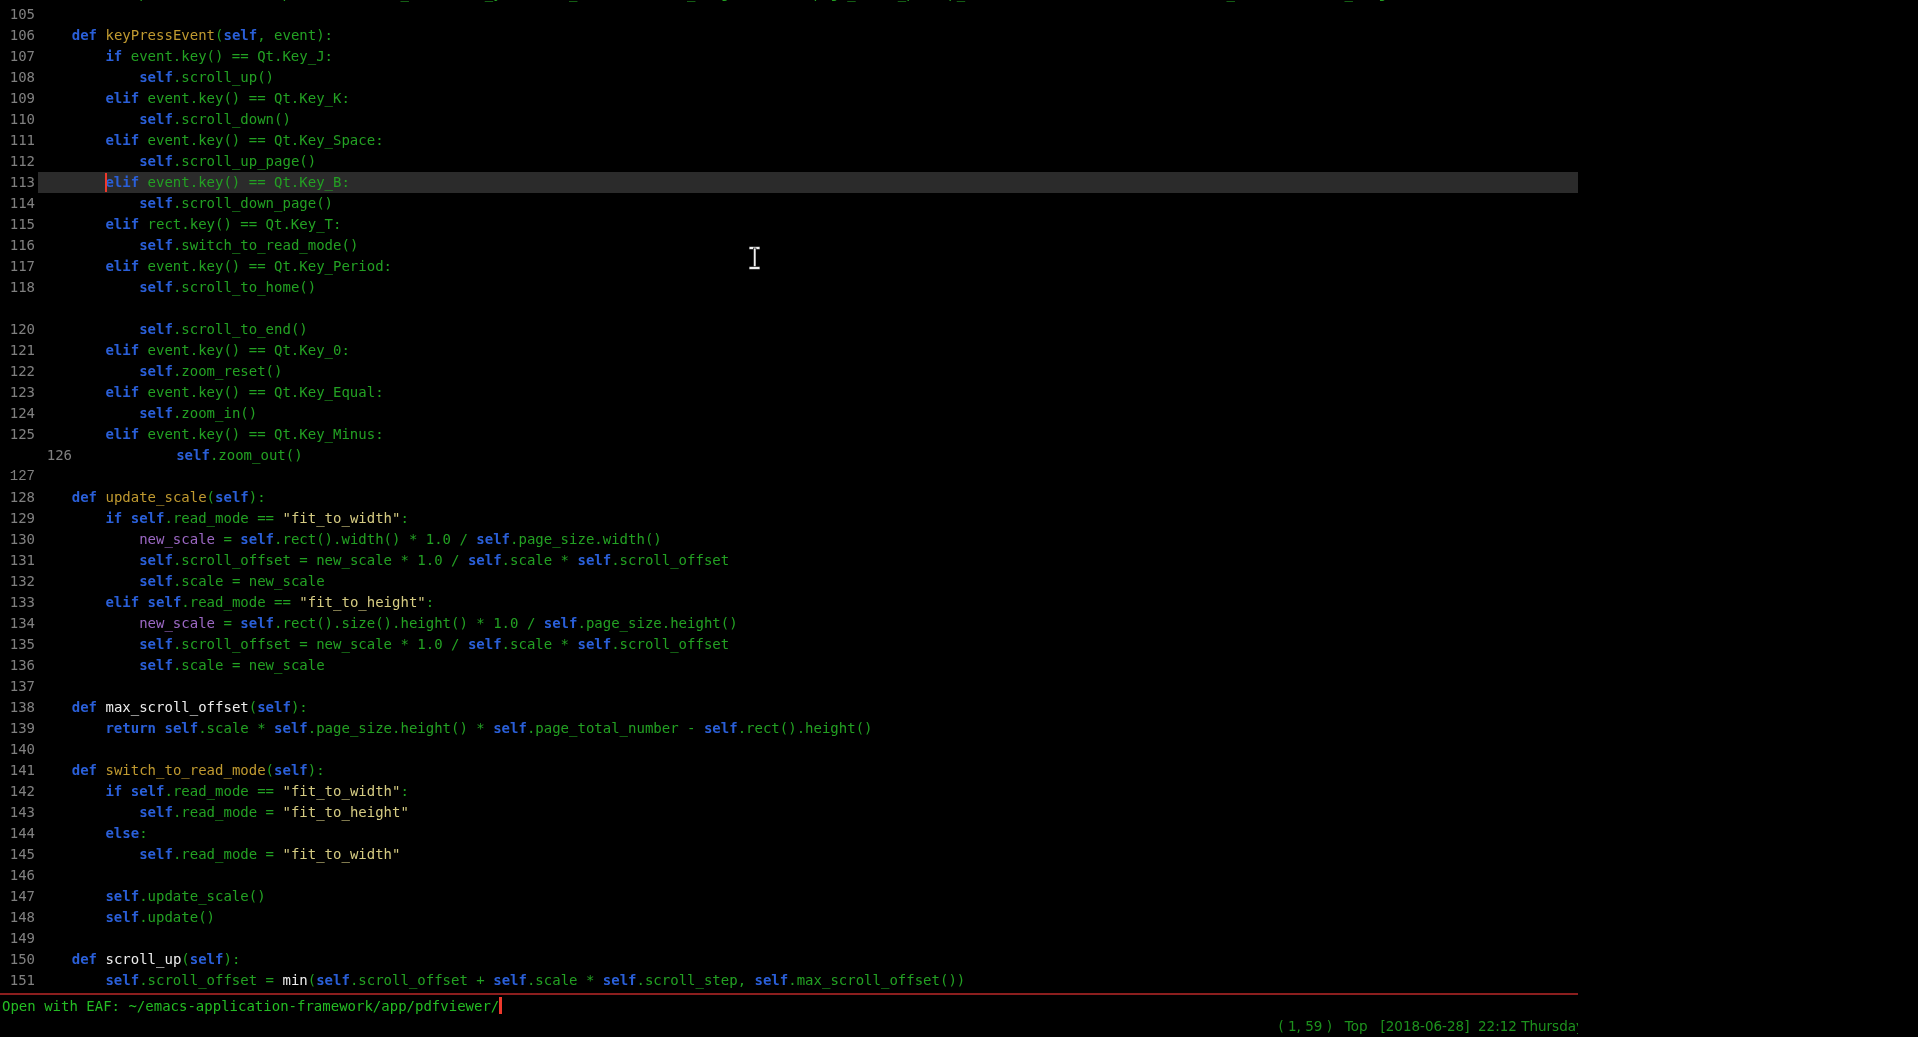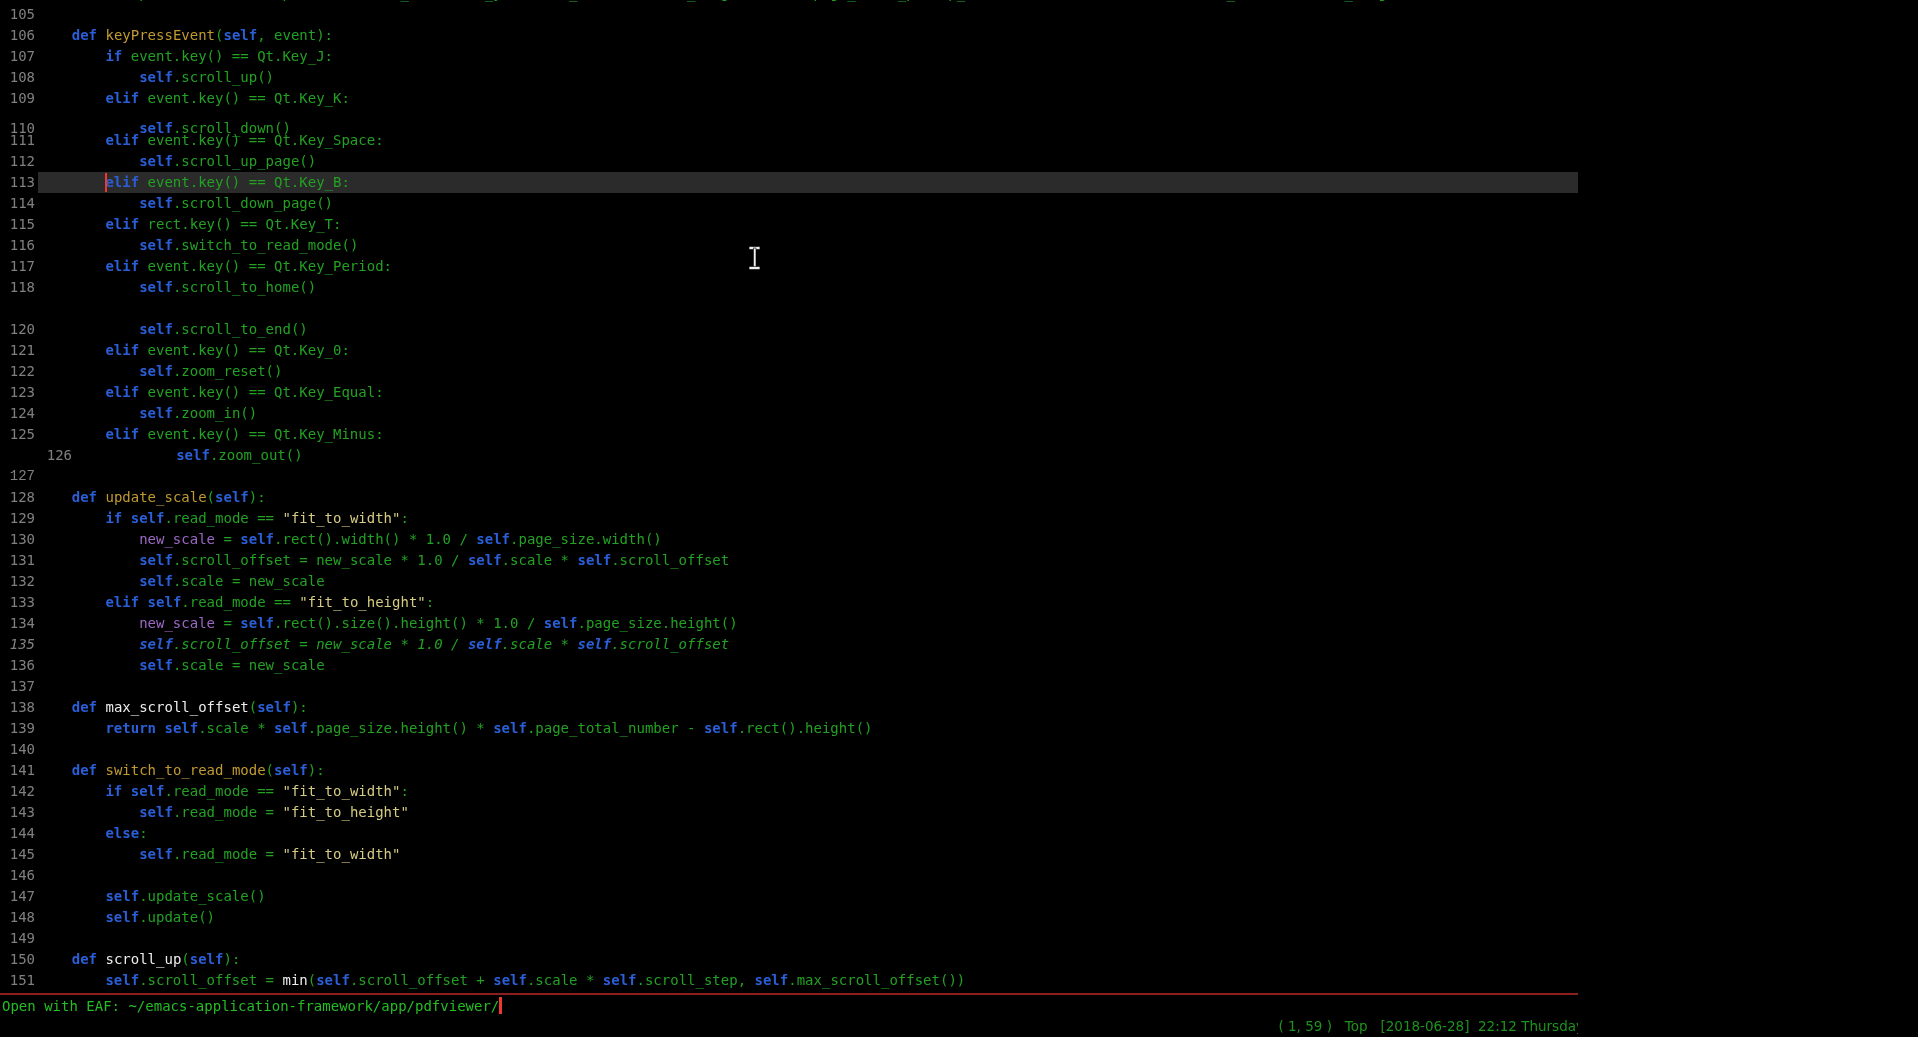--- a/index.html
+++ b/index.html
@@ -34,21 +34,21 @@
 <body>
 
 <div class="screen">
   <div class="code-area">
       <div class="row" style="top: -17px;"><span class="ln">104</span><span class="code"><span class="t-c">            painter.drawPixmap(QRect(render_x, render_y, render_width, render_height), self.page_cache_pixmap_dict[index], QRect(0, 0, render_width, render_height))</span></span></div>
       <div class="row" style="top: 4px;"><span class="ln">105</span><span class="code"></span></div>
       <div class="row" style="top: 25px;"><span class="ln">106</span><span class="code"><span class="t-c">    </span><span class="t-k">def</span><span class="t-c"> </span><span class="t-f">keyPressEvent</span><span class="t-c">(</span><span class="t-k">self</span><span class="t-c">, event):</span></span></div>
       <div class="row" style="top: 46px;"><span class="ln">107</span><span class="code"><span class="t-c">        </span><span class="t-k">if</span><span class="t-c"> event.key() == Qt.Key_J:</span></span></div>
       <div class="row" style="top: 67px;"><span class="ln">108</span><span class="code"><span class="t-c">            </span><span class="t-k">self</span><span class="t-c">.scroll_up()</span></span></div>
       <div class="row" style="top: 88px;"><span class="ln">109</span><span class="code"><span class="t-c">        </span><span class="t-k">elif</span><span class="t-c"> event.key() == Qt.Key_K:</span></span></div>
-      <div class="row" style="top: 118px; text-decoration: underline;"><span class="ln">110</span><span class="code"><span class="t-c">            </span><span class="t-k">self</span><span class="t-c">.scroll_down()</span></span></div>
+      <div class="row" style="top: 109px; text-decoration: underline;"><span class="ln">110</span><span class="code"><span class="t-c">            </span><span class="t-k">self</span><span class="t-c">.scroll_down()</span></span></div>
       <div class="row" style="top: 130px;"><span class="ln">111</span><span class="code"><span class="t-c">        </span><span class="t-k">elif</span><span class="t-c"> event.key() == Qt.Key_Space:</span></span></div>
       <div class="row" style="top: 151px;"><span class="ln">112</span><span class="code"><span class="t-c">            </span><span class="t-k">self</span><span class="t-c">.scroll_up_page()</span></span></div>
       <div class="row hl" style="top: 172px;"><span class="ln">113</span><span class="code"><span class="t-c">        </span><span class="t-k">elif</span><span class="t-c"> event.key() == Qt.Key_B:</span></span><span class="text-cursor" style="left: 105.44px;"></span></div>
       <div class="row" style="top: 193px;"><span class="ln">114</span><span class="code"><span class="t-c">            </span><span class="t-k">self</span><span class="t-c">.scroll_down_page()</span></span></div>
       <div class="row" style="top: 214px;"><span class="ln">115</span><span class="code"><span class="t-c">        </span><span class="t-k">elif</span><span class="t-c"> rect.key() == Qt.Key_T:</span></span></div>
       <div class="row" style="top: 235px;"><span class="ln">116</span><span class="code"><span class="t-c">            </span><span class="t-k">self</span><span class="t-c">.switch_to_read_mode()</span></span></div>
       <div class="row" style="top: 256px;"><span class="ln">117</span><span class="code"><span class="t-c">        </span><span class="t-k">elif</span><span class="t-c"> event.key() == Qt.Key_Period:</span></span></div>
       <div class="row" style="top: 277px;"><span class="ln">118</span><span class="code"><span class="t-c">            </span><span class="t-k">self</span><span class="t-c">.scroll_to_home()</span></span></div>
       <div class="row" style="top: 319px;"><span class="ln">120</span><span class="code"><span class="t-c">            </span><span class="t-k">self</span><span class="t-c">.scroll_to_end()</span></span></div>
       <div class="row" style="top: 340px;"><span class="ln">121</span><span class="code"><span class="t-c">        </span><span class="t-k">elif</span><span class="t-c"> event.key() == Qt.Key_0:</span></span></div>
@@ -58,21 +58,21 @@
       <div class="row" style="top: 424px;"><span class="ln">125</span><span class="code"><span class="t-c">        </span><span class="t-k">elif</span><span class="t-c"> event.key() == Qt.Key_Minus:</span></span></div>
       <div class="row" style="top: 445px; margin-left: 37px;"><span class="ln">126</span><span class="code"><span class="t-c">            </span><span class="t-k">self</span><span class="t-c">.zoom_out()</span></span></div>
       <div class="row" style="top: 466px; font-family: Liberation Mono, monospace;"><span class="ln">127</span><span class="code"></span></div>
       <div class="row" style="top: 487px;"><span class="ln">128</span><span class="code"><span class="t-c">    </span><span class="t-k">def</span><span class="t-c"> </span><span class="t-f">update_scale</span><span class="t-c">(</span><span class="t-k">self</span><span class="t-c">):</span></span></div>
       <div class="row" style="top: 508px;"><span class="ln">129</span><span class="code"><span class="t-c">        </span><span class="t-k">if</span><span class="t-c"> </span><span class="t-k">self</span><span class="t-c">.read_mode == </span><span class="t-s">"fit_to_width"</span><span class="t-c">:</span></span></div>
       <div class="row" style="top: 529px;"><span class="ln">130</span><span class="code"><span class="t-c">            </span><span class="t-v">new_scale</span><span class="t-c"> = </span><span class="t-k">self</span><span class="t-c">.rect().width() * 1.0 / </span><span class="t-k">self</span><span class="t-c">.page_size.width()</span></span></div>
       <div class="row" style="top: 550px;"><span class="ln">131</span><span class="code"><span class="t-c">            </span><span class="t-k">self</span><span class="t-c">.scroll_offset = new_scale * 1.0 / </span><span class="t-k">self</span><span class="t-c">.scale * </span><span class="t-k">self</span><span class="t-c">.scroll_offset</span></span></div>
       <div class="row" style="top: 571px;"><span class="ln">132</span><span class="code"><span class="t-c">            </span><span class="t-k">self</span><span class="t-c">.scale = new_scale</span></span></div>
       <div class="row" style="top: 592px;"><span class="ln">133</span><span class="code"><span class="t-c">        </span><span class="t-k">elif</span><span class="t-c"> </span><span class="t-k">self</span><span class="t-c">.read_mode == </span><span class="t-s">"fit_to_height"</span><span class="t-c">:</span></span></div>
       <div class="row" style="top: 613px;"><span class="ln">134</span><span class="code"><span class="t-c">            </span><span class="t-v">new_scale</span><span class="t-c"> = </span><span class="t-k">self</span><span class="t-c">.rect().size().height() * 1.0 / </span><span class="t-k">self</span><span class="t-c">.page_size.height()</span></span></div>
-      <div class="row" style="top: 634px; font-style: italic;"><span class="ln">135</span><span class="code"><span class="t-c">            </span><span class="t-k">self</span><span class="t-c">.scroll_offset = new_scale * 1.0 / </span><span class="t-k">self</span><span class="t-c">.scale * </span><span class="t-k">self</span><span class="t-c">.scroll_offset</span></span></div>
+      <div class="row" style="top: 634px;"><span class="ln">135</span><span class="code"><span class="t-c">            </span><span class="t-k">self</span><span class="t-c">.scroll_offset = new_scale * 1.0 / </span><span class="t-k">self</span><span class="t-c">.scale * </span><span class="t-k">self</span><span class="t-c">.scroll_offset</span></span></div>
       <div class="row" style="top: 655px;"><span class="ln">136</span><span class="code"><span class="t-c">            </span><span class="t-k">self</span><span class="t-c">.scale = new_scale</span></span></div>
       <div class="row" style="top: 676px;"><span class="ln">137</span><span class="code"></span></div>
       <div class="row" style="top: 697px;"><span class="ln">138</span><span class="code"><span class="t-c">    </span><span class="t-k">def</span><span class="t-c"> </span><span class="t-w">max_scroll_offset</span><span class="t-c">(</span><span class="t-k">self</span><span class="t-c">):</span></span></div>
       <div class="row" style="top: 718px;"><span class="ln">139</span><span class="code"><span class="t-c">        </span><span class="t-k">return</span><span class="t-c"> </span><span class="t-k">self</span><span class="t-c">.scale * </span><span class="t-k">self</span><span class="t-c">.page_size.height() * </span><span class="t-k">self</span><span class="t-c">.page_total_number - </span><span class="t-k">self</span><span class="t-c">.rect().height()</span></span></div>
       <div class="row" style="top: 739px;"><span class="ln">140</span><span class="code"></span></div>
       <div class="row" style="top: 760px;"><span class="ln">141</span><span class="code"><span class="t-c">    </span><span class="t-k">def</span><span class="t-c"> </span><span class="t-f">switch_to_read_mode</span><span class="t-c">(</span><span class="t-k">self</span><span class="t-c">):</span></span></div>
       <div class="row" style="top: 781px;"><span class="ln">142</span><span class="code"><span class="t-c">        </span><span class="t-k">if</span><span class="t-c"> </span><span class="t-k">self</span><span class="t-c">.read_mode == </span><span class="t-s">"fit_to_width"</span><span class="t-c">:</span></span></div>
       <div class="row" style="top: 802px;"><span class="ln">143</span><span class="code"><span class="t-c">            </span><span class="t-k">self</span><span class="t-c">.read_mode = </span><span class="t-s">"fit_to_height"</span></span></div>
       <div class="row" style="top: 823px; padding-left: 11px;"><span class="ln">144</span><span class="code"><span class="t-c">        </span><span class="t-k">else</span><span class="t-c">:</span></span></div>
       <div class="row" style="top: 844px;"><span class="ln">145</span><span class="code"><span class="t-c">            </span><span class="t-k">self</span><span class="t-c">.read_mode = </span><span class="t-s">"fit_to_width"</span></span></div>

